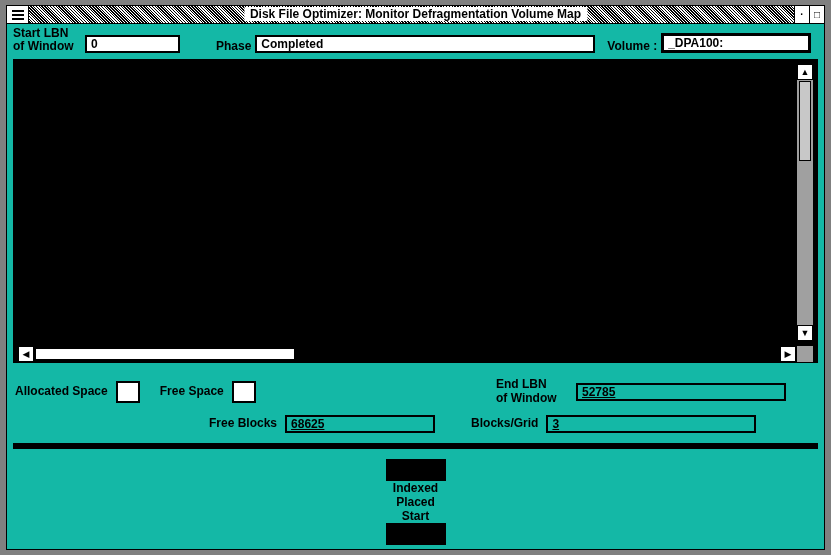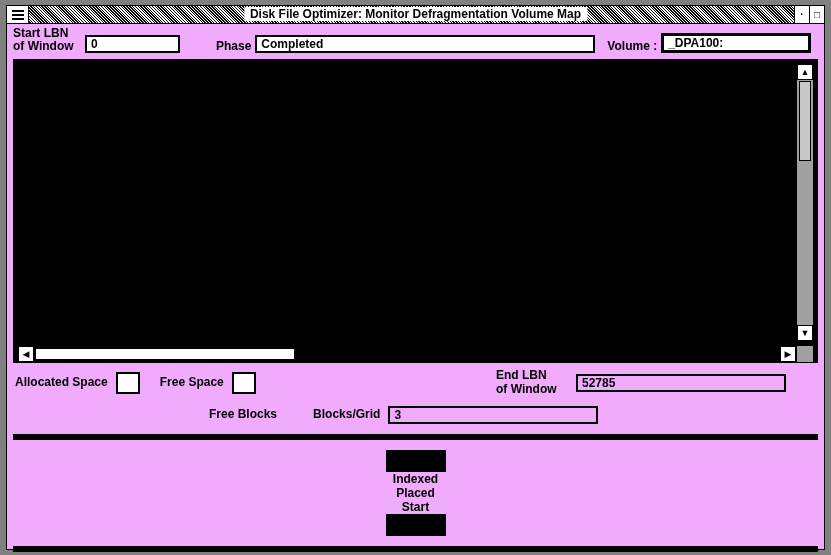--- a/index.html
+++ b/index.html
@@ -12,21 +12,21 @@
     width: 831px;
     height: 555px;
     overflow: hidden;
   }
   .window {
     position: absolute;
     left: 6px;
     top: 5px;
     width: 819px;
     height: 545px;
-    background: #f0abfc;
+    background: #14b8a6;
     border: 1px solid #000;
   }
   .titlebar {
     height: 18px;
     background: repeating-linear-gradient(
       45deg,
       #000, #000 1px, #fff 1px, #fff 2px
     );
     display: flex;
     align-items: center;
@@ -172,20 +172,21 @@
   }
   .h-arrow.right { margin-left: auto; }
   .hscroll-corner {
     width: 17px;
     background: #a0a0a0;
     border-left: 1px solid #000;
   }
 
   .legend-area {
     padding: 6px 8px 0 8px;
+    margin-top: 9px;
   }
   .legend-row1 {
     display: flex;
     align-items: center;
     gap: 8px;
     margin-bottom: 10px;
   }
   .swatch {
     width: 24px; height: 22px;
     border: 2px solid #000;
@@ -196,21 +197,21 @@
     align-items: center;
     gap: 8px;
     margin-bottom: 10px;
   }
   .val-field {
     border: 2px solid #000;
     padding: 1px 4px;
     font-weight: bold;
     font-size: 12px;
     height: 18px;
-    display: flex; align-items: center;
+    display: flex; align-items: center; text-decoration: underline;
   }
 
   .divider-bar {
     height: 6px;
     background: #000;
     margin: 4px 6px;
   }
 
   .status-row {
     display: flex;
@@ -305,20 +306,23 @@
       <div class="lbl" style="white-space:pre;width:72px;">End LBN
 of Window</div>
       <div class="val-field" style="width:210px;">
           <span>52785</span>
         </div>
       <div style="width:22px;"></div>
     </div>
     <div class="legend-row2">
       <div style="width:186px;"></div>
       <div class="lbl">Free Blocks</div>
+      <div class="val-field" style="width:150px;">
+          <span>68625</span>
+        </div>
       <div style="width:20px;"></div>
       <div class="lbl">Blocks/Grid</div>
       <div class="val-field" style="width:210px;">
           <span>3</span>
         </div>
       <div style="width:22px;"></div>
     </div>
   </div>
 
   <div class="divider-bar"></div>

